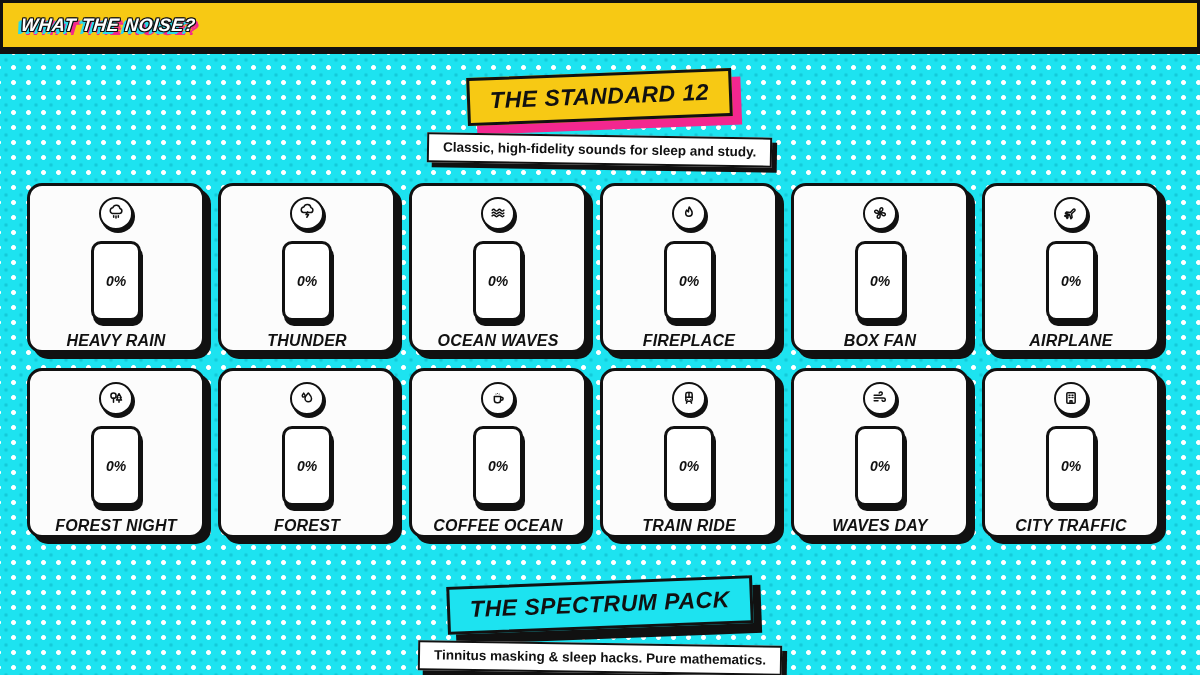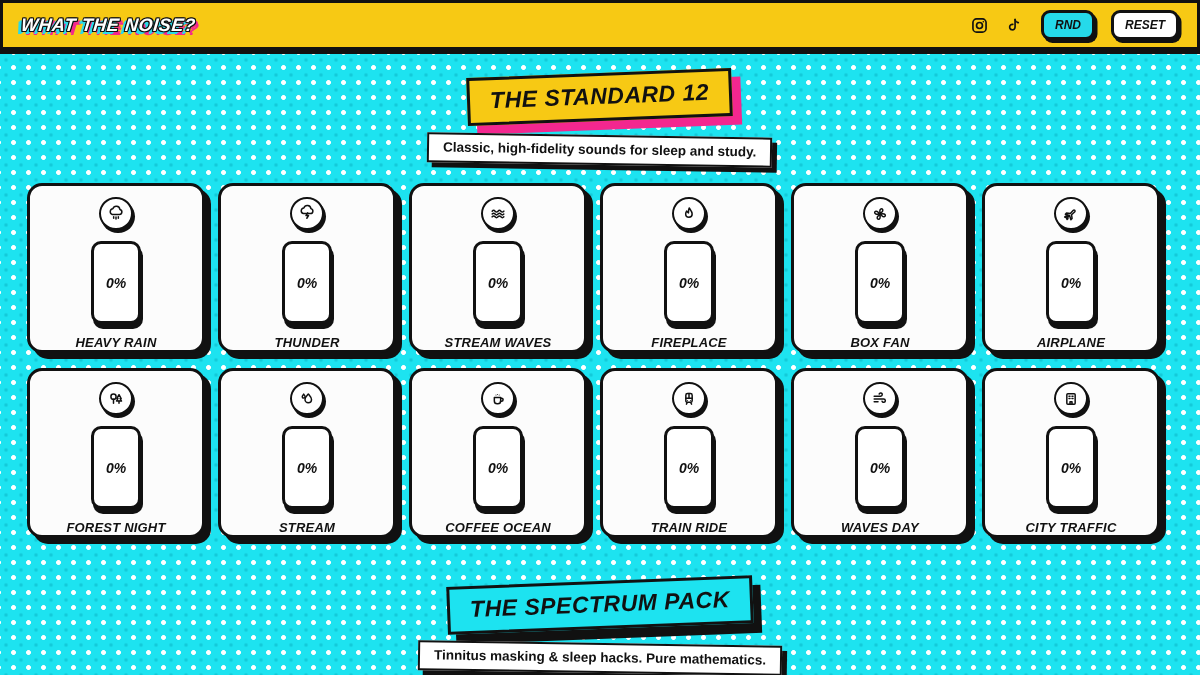--- a/index.html
+++ b/index.html
@@ -95,47 +95,30 @@
   .slider {
     margin-top:11px; width:50px; height:84px;
     background:#fff; border:3px solid #111; border-radius:10px;
     box-shadow:2px 5px 0 #111;
     display:flex; align-items:center; justify-content:center;
     cursor:pointer;
   }
   .slider-value { font-size:14px; font-weight:800; font-style:italic; color:#111; }
   .card-label {
     margin-top:11px;
-    font-size:13px; font-weight:800; font-style:italic; letter-spacing:.2px; color:#111;
+    font-size:16px; font-weight:800; font-style:italic; letter-spacing:.2px; color:#111;
     text-align:center;
   }
   .sect-spectrum { margin-top:43px; }
 </style>
 </head>
 <body>
 
 <div class="header">
   <div class="logo">WHAT THE NOISE?</div>
-  <div class="header-right">
-    <span class="social-icon">
-      <svg class="hicn" viewBox="0 0 24 24">
-        <rect x="4.5" y="4.5" width="15" height="15" rx="4.2"></rect>
-        <circle cx="12" cy="12" r="3.4"></circle>
-        <circle cx="16.4" cy="7.7" r=".95" fill="#111" stroke="none"></circle>
-      </svg>
-    </span>
-    <span class="social-icon">
-      <svg class="hicn" viewBox="0 0 24 24">
-        <path d="M13.8 5v8.8a3.1 3.1 0 1 1-2.6-3.05"></path>
-        <path d="M13.8 5.6c.5 1.9 1.8 3 3.7 3.2"></path>
-      </svg>
-    </span>
-    <button class="btn btn-rnd">RND</button>
-    <button class="btn btn-reset">RESET</button>
-  </div>
 </div>
 
 <div class="main">
 
   <div class="section-head">
     <div class="title-box title-standard">THE STANDARD 12</div>
     <div class="subtitle-box">Classic, high-fidelity sounds for sleep and study.</div>
   </div>
 
   <div class="cards-grid" id="standard-grid">
@@ -169,21 +152,21 @@
     <div class="icon-circle">
           <svg class="icn" viewBox="0 0 24 24">
             <path d="M5 8.6c1.2-1.4 2.4-1.4 3.5 0s2.3 1.4 3.5 0 2.3-1.4 3.5 0 2.3 1.4 3.5 0"></path>
             <path d="M5 12c1.2-1.4 2.4-1.4 3.5 0s2.3 1.4 3.5 0 2.3-1.4 3.5 0 2.3 1.4 3.5 0"></path>
             <path d="M5 15.4c1.2-1.4 2.4-1.4 3.5 0s2.3 1.4 3.5 0 2.3-1.4 3.5 0 2.3 1.4 3.5 0"></path>
           </svg>
         </div>
     <div class="slider">
       <span class="slider-value">0%</span>
     </div>
-    <div class="card-label">STREAM WAVES</div>
+    <div class="card-label">OCEAN WAVES</div>
   </div>
       <div class="card">
     <div class="icon-circle">
           <svg class="icn" viewBox="0 0 24 24">
             <path d="M12.2 4.8c1.5 2.4 3.6 4.1 3.6 7.2a3.9 3.9 0 0 1-7.8 0c0-1.3.5-2.4 1.3-3.6.5 1 1.1 1.7 2 2.3-.1-2.1.1-3.9.9-5.9z"></path>
           </svg>
         </div>
     <div class="slider">
       <span class="slider-value">0%</span>
     </div>
@@ -232,21 +215,21 @@
       <div class="card">
     <div class="icon-circle">
           <svg class="icn" viewBox="0 0 24 24">
             <path d="M13.6 6c2 2.4 3.8 4.3 3.8 6.5a3.9 3.9 0 0 1-7.8 0c0-2.2 1.9-4.1 4-6.5z"></path>
             <path d="M8 6.2c.9 1.1 1.7 2 1.7 3a1.7 1.7 0 0 1-3.4 0c0-1 .8-1.9 1.7-3z"></path>
           </svg>
         </div>
     <div class="slider">
       <span class="slider-value">0%</span>
     </div>
-    <div class="card-label">STREAM</div>
+    <div class="card-label">FOREST</div>
   </div>
       <div class="card">
     <div class="icon-circle">
           <svg class="icn" viewBox="0 0 24 24">
             <path d="M7.6 10.2h7.6v4.2a3.4 3.4 0 0 1-3.4 3.4h-.8a3.4 3.4 0 0 1-3.4-3.4z"></path>
             <path d="M15.2 11h1a1.9 1.9 0 0 1 0 3.8h-1.2"></path>
             <circle cx="9.6" cy="7.2" r=".6" fill="#111" stroke="none"></circle>
             <circle cx="11.5" cy="6.5" r=".6" fill="#111" stroke="none"></circle>
             <circle cx="13.4" cy="7.2" r=".6" fill="#111" stroke="none"></circle>
           </svg>

